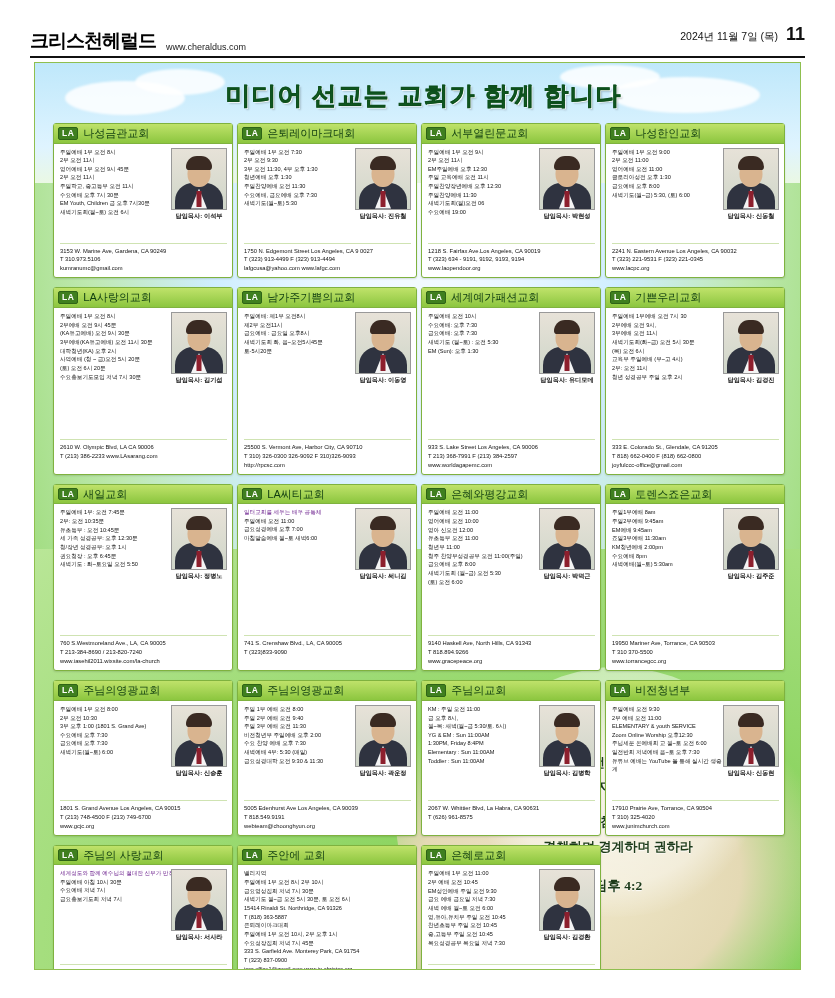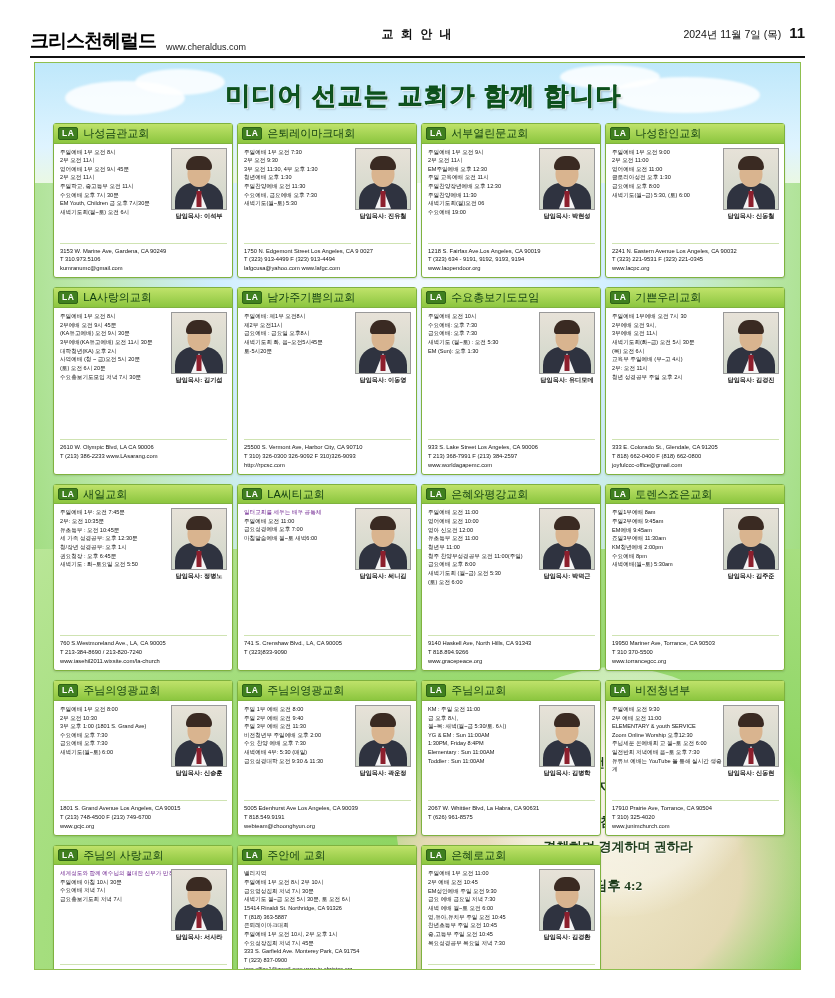--- a/index.html
+++ b/index.html
@@ -24,21 +24,21 @@
     color:#000;
   }
   .mast-url { font-size:9px; color:#222; margin-bottom:2px; }
   .mast-center {
     position:absolute; left:0; right:0; top:4px; text-align:center;
     font-size:12px; font-weight:bold; letter-spacing:2px;
   }
   .mast-right {
     position:absolute; right:0; top:2px; font-size:10.5px;
   }
-  .mast-right .pg { font-size:15px; font-weight:bold; margin-left:5px;margin-top:16px; }
+  .mast-right .pg { font-size:18px; font-weight:bold; margin-left:5px;margin-top:16px; }
   .mast-rule {
     position:absolute; left:30px; top:56px; width:775px;
     border-top:2px solid #111;
   }
 
   
   .poster {
     position:absolute; left:34px; top:62px; width:767px; height:908px;
     border:1px solid #8fbf4f;
     background:
@@ -168,21 +168,20 @@
   .card.xtall .card-body { min-height:150px; }
 </style>
 </head>
 <body>
 
 <div class="page">
 
   <div class="masthead">
     <div class="mast-logo">크리스천헤럴드</div>
     <div class="mast-url">www.cheraldus.com</div>
-    <div class="mast-center">교 회 안 내</div>
     <div class="mast-right">
       <span>2024년 11월 7일 (목)</span>
       <span class="pg">11</span>
     </div>
   </div>
   <div class="mast-rule"></div>
 
   <div class="poster">
     <div class="sky"></div>
     <div class="cloud" style="left:30px;top:18px;width:120px;height:34px;"></div>
@@ -368,21 +367,21 @@
               <div class="pastor">담임목사: 이동영</div>
             </div>
           </div>
           <div class="card-foot" style="white-space: pre-line;">25500 S. Vermont Ave, Harbor City, CA 90710
 T 310) 326-0300 326-9092  F 310)326-9093
 http://rpcsc.com</div>
         </div>
         <div class="card tall">
           <div class="card-head">
             <span class="la-badge">LA</span>
-            <span class="card-title">수요총보기도모임</span>
+            <span class="card-title">세계예가패션교회</span>
           </div>
           <div class="card-body">
             <div class="sched" style="white-space: pre-line;">주일예배 오전 10시
 수요예배: 오후 7:30
 금요예배: 오후 7:30
 새벽기도 (월~토) : 오전 5:30
 EM (Sun): 오후 1:30</div>
             <div class="photo">
               <div class="frame">
                 <div class="body"></div>

